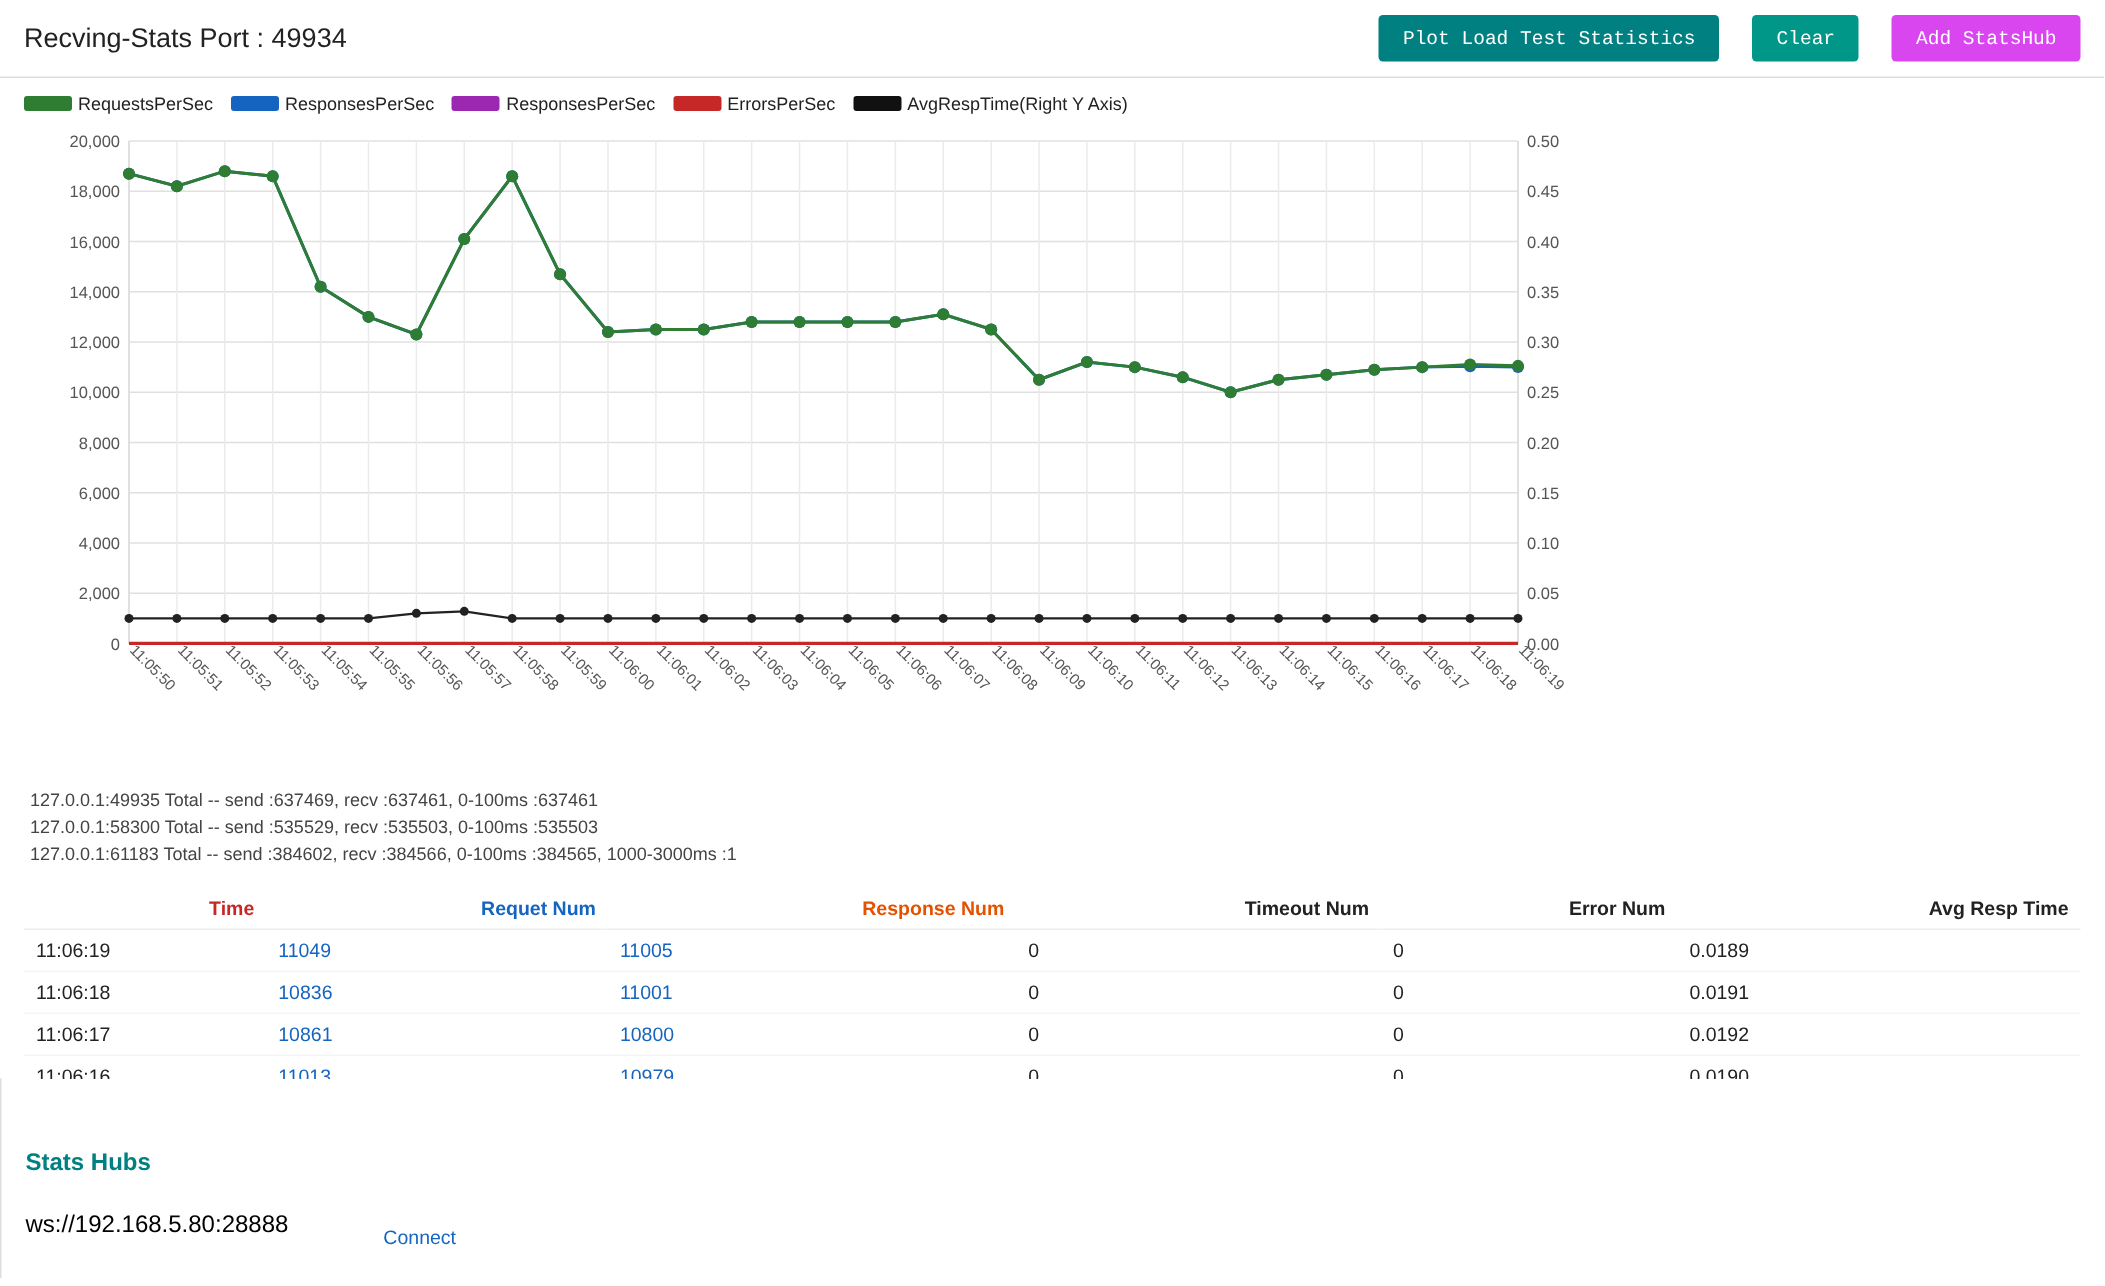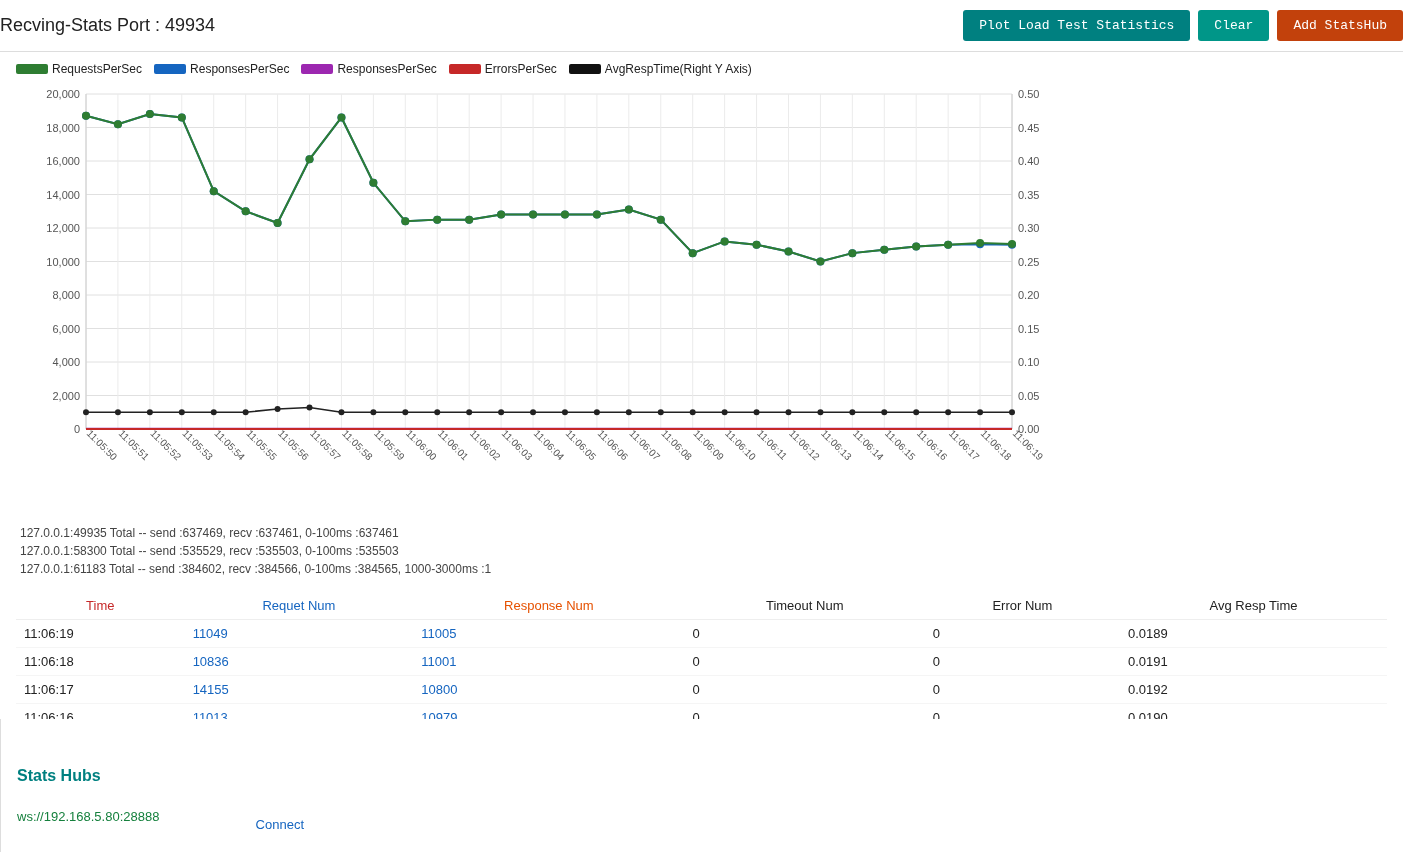--- a/index.html
+++ b/index.html
@@ -1,41 +1,42 @@
 <!DOCTYPE html>
 <html><head>
   <meta charset="utf-8">
   <style>
     * { box-sizing: border-box; margin: 0; padding: 0; }
     body { font-family: 'Segoe UI', Arial, sans-serif; font-size: 13px; background: #fff; color: #222; }
 
     .header {
       display: flex;
       align-items: center;
-      padding: 10px 0;
+      padding: 10px 16px;
       border-bottom: 1px solid #ddd;
+      gap: 14px;
     }
     .header-title {
       font-size: 18px;
       font-weight: 400;
       flex: 1;
     }
     .btn {
       padding: 8px 16px;
       border: none;
       border-radius: 3px;
       cursor: pointer;
       font-size: 13px;
       margin-left: 8px;
       color: #fff;
       font-family: Liberation Mono, monospace;
     }
     .btn-teal { background: #008080; }
     .btn-gray { background: #009688; }
-    .btn-green { background: #c2410c; }
+    .btn-green { background: #d946ef; }
 
     .main-layout {
       display: flex;
       height: calc(100vh - 57px);
       flex-direction: column;
     }
 
     .chart-area {
       flex: 1;
       padding: 10px 16px;
@@ -83,23 +84,23 @@
 
     .table-area {
       margin-top: 16px;
     }
 
     table {
       width: 100%;
       border-collapse: collapse;
     }
     th {
-      text-align: center;
+      text-align: right;
       padding: 6px 8px;
-      font-weight: 400;
+      font-weight: 700;
       color: #c0392b;
       border-bottom: 1px solid #eee;
       margin-top: 14px;
     }
     td {
       padding: 6px 8px;
       border-bottom: 1px solid #f5f5f5;
       color: #222;
     }
     td.link-blue { color: #1565c0; }
@@ -111,22 +112,22 @@
       margin-bottom: 16px;
       margin-top: 36px;
     }
     .hub-row {
       display: flex;
       align-items: center;
       justify-content: space-between;
       margin-bottom: 8px;
     }
     .hub-url {
-      font-size: 13px;
-      color: #15803d;
+      font-size: 16px;
+      color: #000000;
     }
     .connect-link {
       color: #1565c0;
       cursor: pointer;
       font-size: 13px;
       text-decoration: none;
       margin-top: 16px;
     }
   </style>
 </head>
@@ -391,21 +392,21 @@
             <tr>
     <td>11:06:18</td>
     <td class="link-blue">10836</td>
     <td class="link-blue">11001</td>
     <td>0</td>
     <td>0</td>
     <td>0.0191</td>
   </tr>
             <tr>
     <td>11:06:17</td>
-    <td class="link-blue">14155</td>
+    <td class="link-blue">10861</td>
     <td class="link-blue">10800</td>
     <td>0</td>
     <td>0</td>
     <td>0.0192</td>
   </tr>
             <tr>
     <td>11:06:16</td>
     <td class="link-blue">11013</td>
     <td class="link-blue">10979</td>
     <td>0</td>

